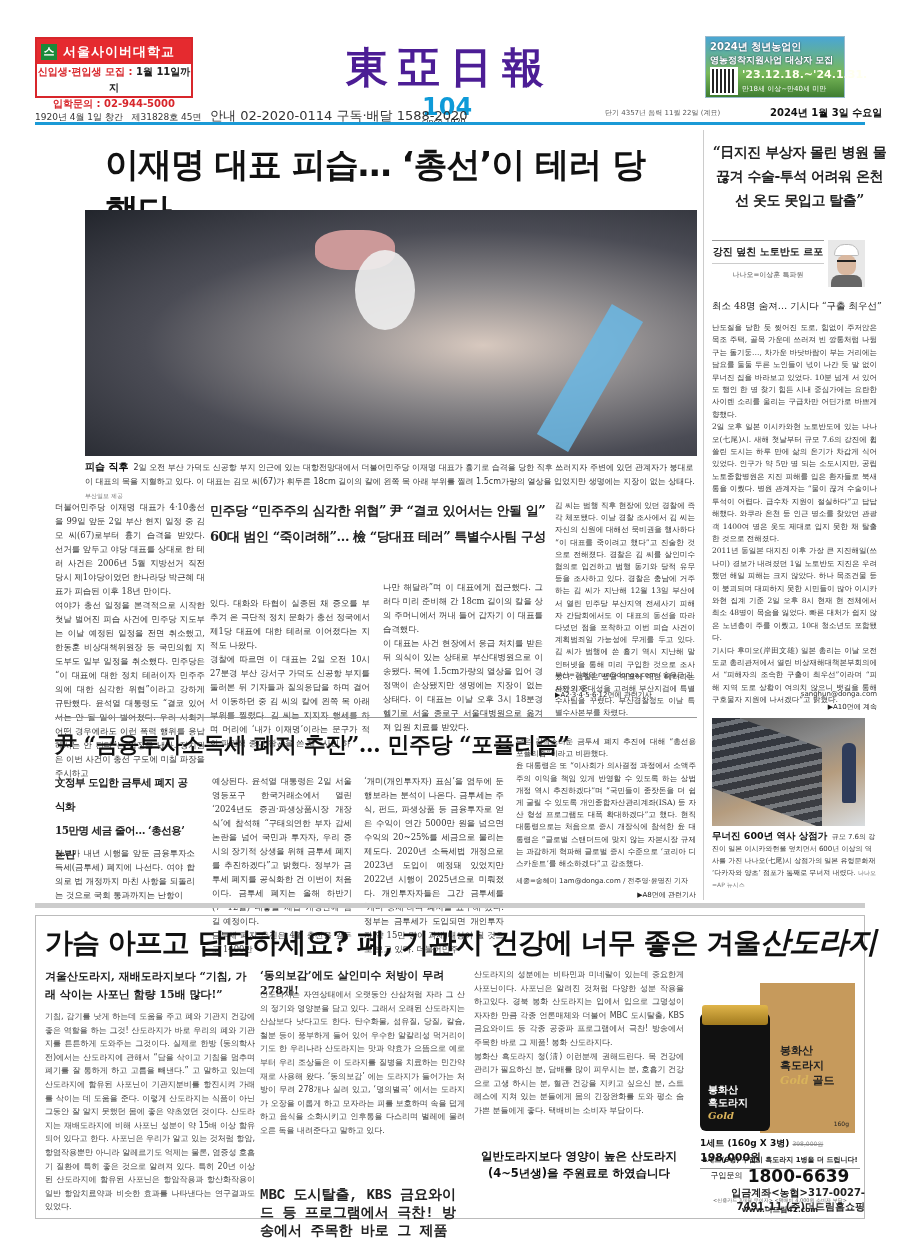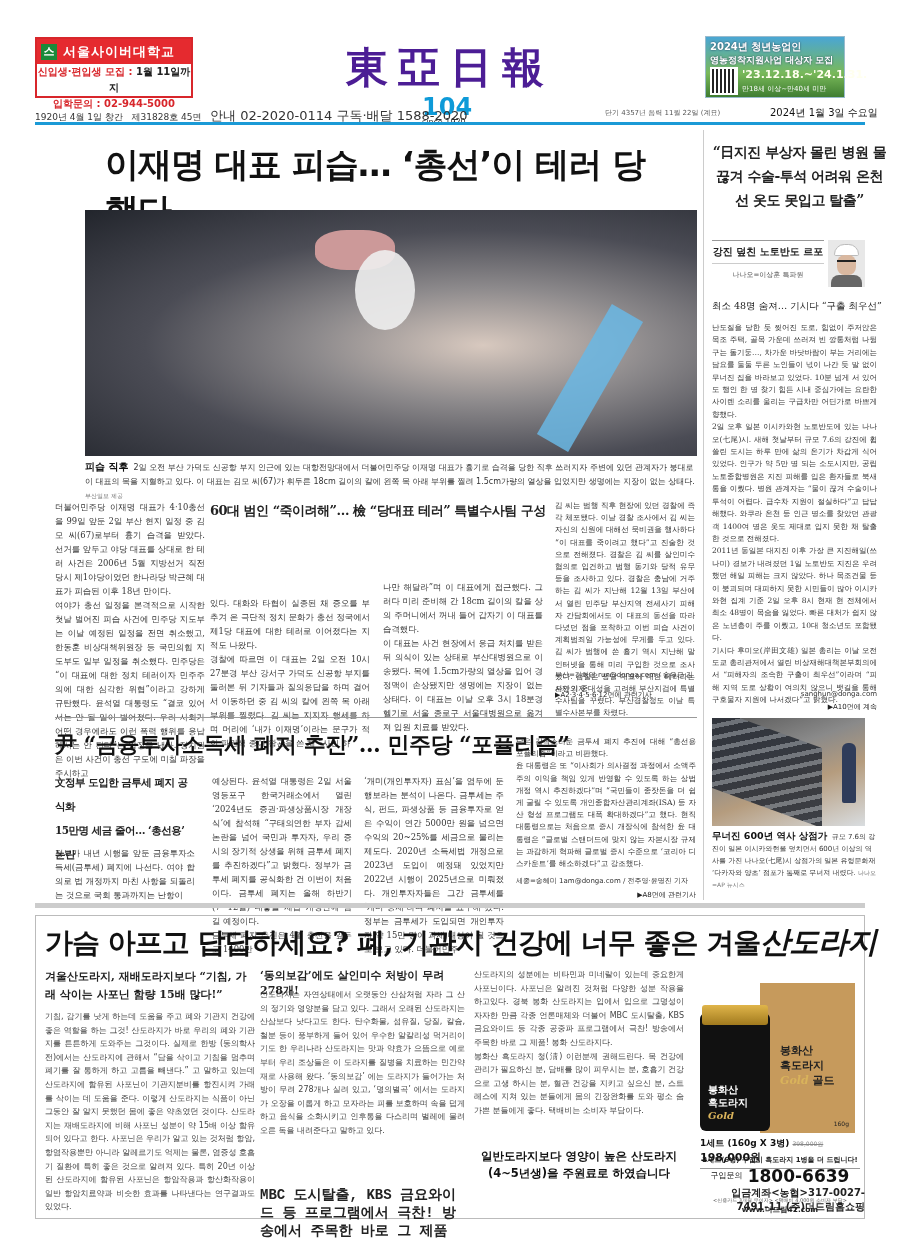--- a/index.html
+++ b/index.html
@@ -18,21 +18,21 @@
 #anniv .since{font-family:"DejaVu Sans",sans-serif;font-size:8px;color:#333}
 #ad-right{left:705px;top:36px;width:140px;height:62px;background:linear-gradient(180deg,#4aa6d4 0%,#79b95a 60%,#3f7d31 100%);border:1px solid #9bc}
 #ad-right .t1{font-family:"DejaVu Sans",sans-serif;font-weight:bold;color:#fff;font-size:10px;padding:3px 4px 0;text-shadow:0 0 2px #235}
 #ad-right .t2{font-family:"DejaVu Sans",sans-serif;font-weight:bold;color:#fff;font-size:9px;padding:0 4px;text-shadow:0 0 2px #235}
 #ad-right .qr{position:absolute;left:4px;top:30px;width:28px;height:28px;background:repeating-linear-gradient(90deg,#222 0 2px,#fff 2px 4px),#fff;border:2px solid #fff}
 #ad-right .dt{position:absolute;left:36px;top:31px;color:#ffe;font-size:11px;font-weight:bold;font-family:"DejaVu Sans",sans-serif}
 #ad-right .ag{position:absolute;left:36px;top:47px;color:#fff;font-size:7px;font-family:"DejaVu Sans",sans-serif}
 #meta-left{left:35px;top:107px;font-size:9px;color:#333;font-family:"DejaVu Sans",sans-serif;white-space:nowrap}
 #meta-left small{font-size:13px}
 #meta-right{left:605px;top:108px;font-size:7px;color:#555;font-family:"DejaVu Sans",sans-serif}
-#meta-date{left:770px;top:106px;font-size:10px;font-weight:normal;font-family:"DejaVu Sans",sans-serif;color:#111}
+#meta-date{left:770px;top:106px;font-size:10px;font-weight:bold;font-family:"DejaVu Sans",sans-serif;color:#111}
 #rule-top{left:35px;top:122px;width:830px;height:3px;background:#1b9ad6}
 
 #headline{left:105px;top:142px;width:560px;font-family:"DejaVu Sans",sans-serif;font-weight:bold;font-size:34px;letter-spacing:-1px;color:#111}
 #photo-main{left:85px;top:210px;width:612px;height:246px;background:radial-gradient(ellipse at 65% 55%,#d8c9bf 0%,#8d8a8c 30%,#4b4c55 60%,#22252c 100%);overflow:hidden}
 #photo-main .banner{position:absolute;left:430px;top:150px;width:150px;height:36px;background:#6ab7e4;transform:rotate(-60deg);opacity:.85}
 #photo-main .towel{position:absolute;left:270px;top:40px;width:60px;height:80px;background:#eee;border-radius:50%;opacity:.9}
 #photo-main .hand{position:absolute;left:230px;top:20px;width:80px;height:40px;background:#c99;border-radius:40%}
 #caption-main{left:85px;top:460px;width:612px;font-size:8px;line-height:14px;color:#333;font-family:"DejaVu Sans",sans-serif}
 #caption-main b{font-size:10px;color:#111}
 #caption-main small{font-size:6px;color:#777}
@@ -153,20 +153,21 @@
 </div>
 <div id="caption-main" class="abs">
   <b>피습 직후</b>&nbsp;
   <span>2일 오전 부산 가덕도 신공항 부지 인근에 있는 대항전망대에서 더불어민주당 이재명 대표가 흉기로 습격을 당한 직후 쓰러지자 주변에 있던 관계자가 붕대로 이 대표의 목을 지혈하고 있다. 이 대표는 김모 씨(67)가 휘두른 18cm 길이의 칼에 왼쪽 목 아래 부위를 찔려 1.5cm가량의 열상을 입었지만 생명에는 지장이 없는 상태다.</span>
   <small>부산일보 제공</small>
 </div>
 
 <div id="story1-col1" class="abs body" style="white-space:pre-line">더불어민주당 이재명 대표가 4·10총선을 99일 앞둔 2일 부산 현지 일정 중 김모 씨(67)로부터 흉기 습격을 받았다. 선거를 앞두고 야당 대표를 상대로 한 테러 사건은 2006년 5월 지방선거 직전 당시 제1야당이었던 한나라당 박근혜 대표가 피습된 이후 18년 만이다.
 여야가 총선 일정을 본격적으로 시작한 첫날 벌어진 피습 사건에 민주당 지도부는 이날 예정된 일정을 전면 취소했고, 한동훈 비상대책위원장 등 국민의힘 지도부도 일부 일정을 취소했다. 민주당은 “이 대표에 대한 정치 테러이자 민주주의에 대한 심각한 위협”이라고 강하게 규탄했다. 윤석열 대통령도 “결코 있어서는 안 될 일이 벌어졌다. 우리 사회가 어떤 경우에라도 이런 폭력 행위를 용납해서는 안 된다”는 입장을 냈다. 정치권은 이번 사건이 총선 구도에 미칠 파장을 주시하고</div>
 <div id="story1-subheads" class="abs">
+  <div class="subhead">민주당 “민주주의 심각한 위협” 尹 “결코 있어서는 안될 일”</div>
   <div class="subhead">60대 범인 “죽이려해”… 檢 “당대표 테러” 특별수사팀 구성</div>
 </div>
 <div id="story1-col2" class="abs body" style="white-space:pre-line">있다. 대화와 타협이 실종된 채 증오를 부추겨 온 극단적 정치 문화가 총선 정국에서 제1당 대표에 대한 테러로 이어졌다는 지적도 나왔다.
 경찰에 따르면 이 대표는 2일 오전 10시 27분경 부산 강서구 가덕도 신공항 부지를 둘러본 뒤 기자들과 질의응답을 하며 걸어서 이동하던 중 김 씨의 칼에 왼쪽 목 아래 부위를 찔렸다. 김 씨는 지지자 행세를 하며 머리에 ‘내가 이재명’이라는 문구가 적힌 파란색 종이 왕관을 쓴 채 “사인 하</div>
 <div id="story1-col3" class="abs body" style="white-space:pre-line">나만 해달라”며 이 대표에게 접근했다. 그러다 미리 준비해 간 18cm 길이의 칼을 상의 주머니에서 꺼내 들어 갑자기 이 대표를 습격했다.
 이 대표는 사건 현장에서 응급 처치를 받은 뒤 의식이 있는 상태로 부산대병원으로 이송됐다. 목에 1.5cm가량의 열상을 입어 경정맥이 손상됐지만 생명에는 지장이 없는 상태다. 이 대표는 이날 오후 3시 18분경 헬기로 서울 종로구 서울대병원으로 옮겨져 입원 치료를 받았다.</div>
 <div id="story1-col4" class="abs body" style="white-space:pre-line;font-size:7.6px;line-height:12.2px">김 씨는 범행 직후 현장에 있던 경찰에 즉각 체포됐다. 이날 경찰 조사에서 김 씨는 자신의 신원에 대해선 묵비권을 행사하다 “이 대표를 죽이려고 했다”고 진술한 것으로 전해졌다. 경찰은 김 씨를 살인미수 혐의로 입건하고 범행 동기와 당적 유무 등을 조사하고 있다. 경찰은 충남에 거주하는 김 씨가 지난해 12월 13일 부산에서 열린 민주당 부산지역 전세사기 피해자 간담회에서도 이 대표의 동선을 따라다녔던 점을 포착하고 이번 피습 사건이 계획범죄일 가능성에 무게를 두고 있다. 김 씨가 범행에 쓴 흉기 역시 지난해 말 인터넷을 통해 미리 구입한 것으로 조사됐다. 검찰은 정당 대표에 대한 테러라는 사안의 중대성을 고려해 부산지검에 특별수사팀을 꾸렸다. 부산경찰청도 이날 특별수사본부를 차렸다.</div>
 <div id="story1-byline" class="abs">부산=김화영 run@donga.com / 송유근·김은지 기자</div>
 <div id="story1-related" class="abs">▶A2·3·4·5·6·12면에 관련기사</div>
 <div id="divider-1" class="abs"></div>

